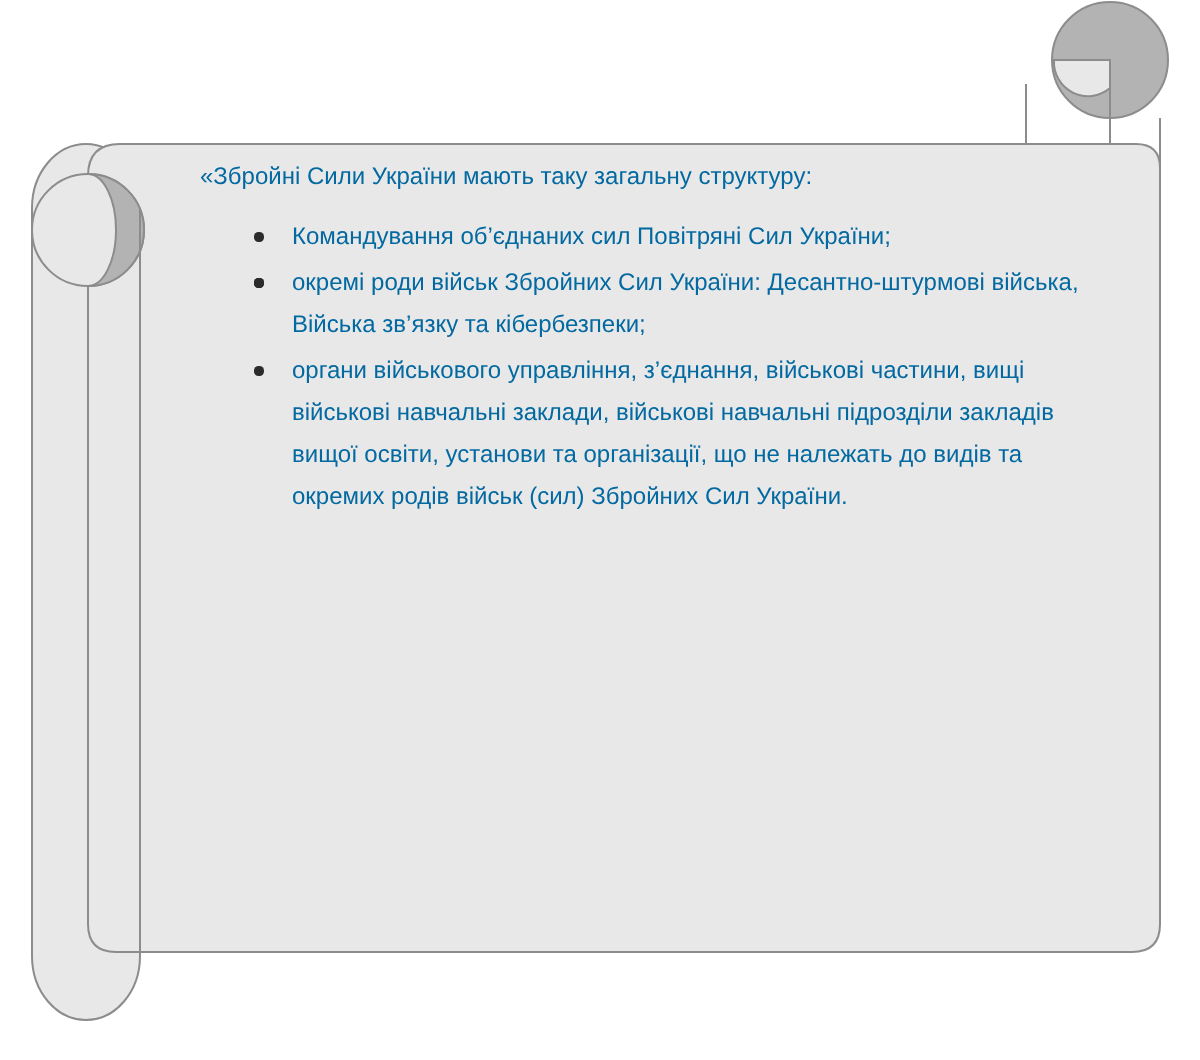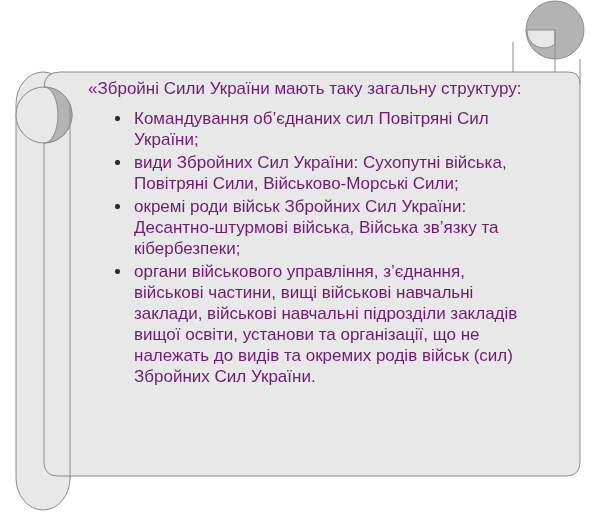--- a/index.html
+++ b/index.html
@@ -24,25 +24,25 @@
     left: 0;
     top: 0;
     width: 600px;
     height: 530px;
     pointer-events: none;
   }
 
   
   .content {
     position: absolute;
-    left: 88px;
+    left: 100px;
     top: 78px;
     width: 448px;
-    color: #701a75;
-    font-size: 17px;
+    color: #0369a1;
+    font-size: 12px;
     line-height: 21px;
   }
 
   .intro-line {
     margin: 0 0 9px 0;
   }
 
   .bullet-list {
     list-style: none;
     margin: 0 0 0 0;
@@ -99,21 +99,20 @@
 
     <p class="intro-line">«Збройні Сили України мають таку загальну структуру:</p>
 
     <ul class="bullet-list">
       <li>
         <span class="dot"></span>
         <span>Командування об’єднаних сил Повітряні Сил України;</span>
       </li>
       <li>
         <span class="dot"></span>
-        <span>види Збройних Сил України: Сухопутні війська, Повітряні Сили, Військово-Морські Сили;</span>
       </li>
       <li>
         <span class="dot"></span>
         <span>окремі роди військ Збройних Сил України: Десантно-штурмові війська, Війська зв’язку та кібербезпеки;</span>
       </li>
       <li>
         <span class="dot"></span>
         <span>органи військового управління, з’єднання, військові частини, вищі військові навчальні заклади, військові навчальні підрозділи закладів вищої освіти, установи та організації, що не належать до видів та окремих родів військ (сил) Збройних Сил України.</span>
       </li>
     </ul>

